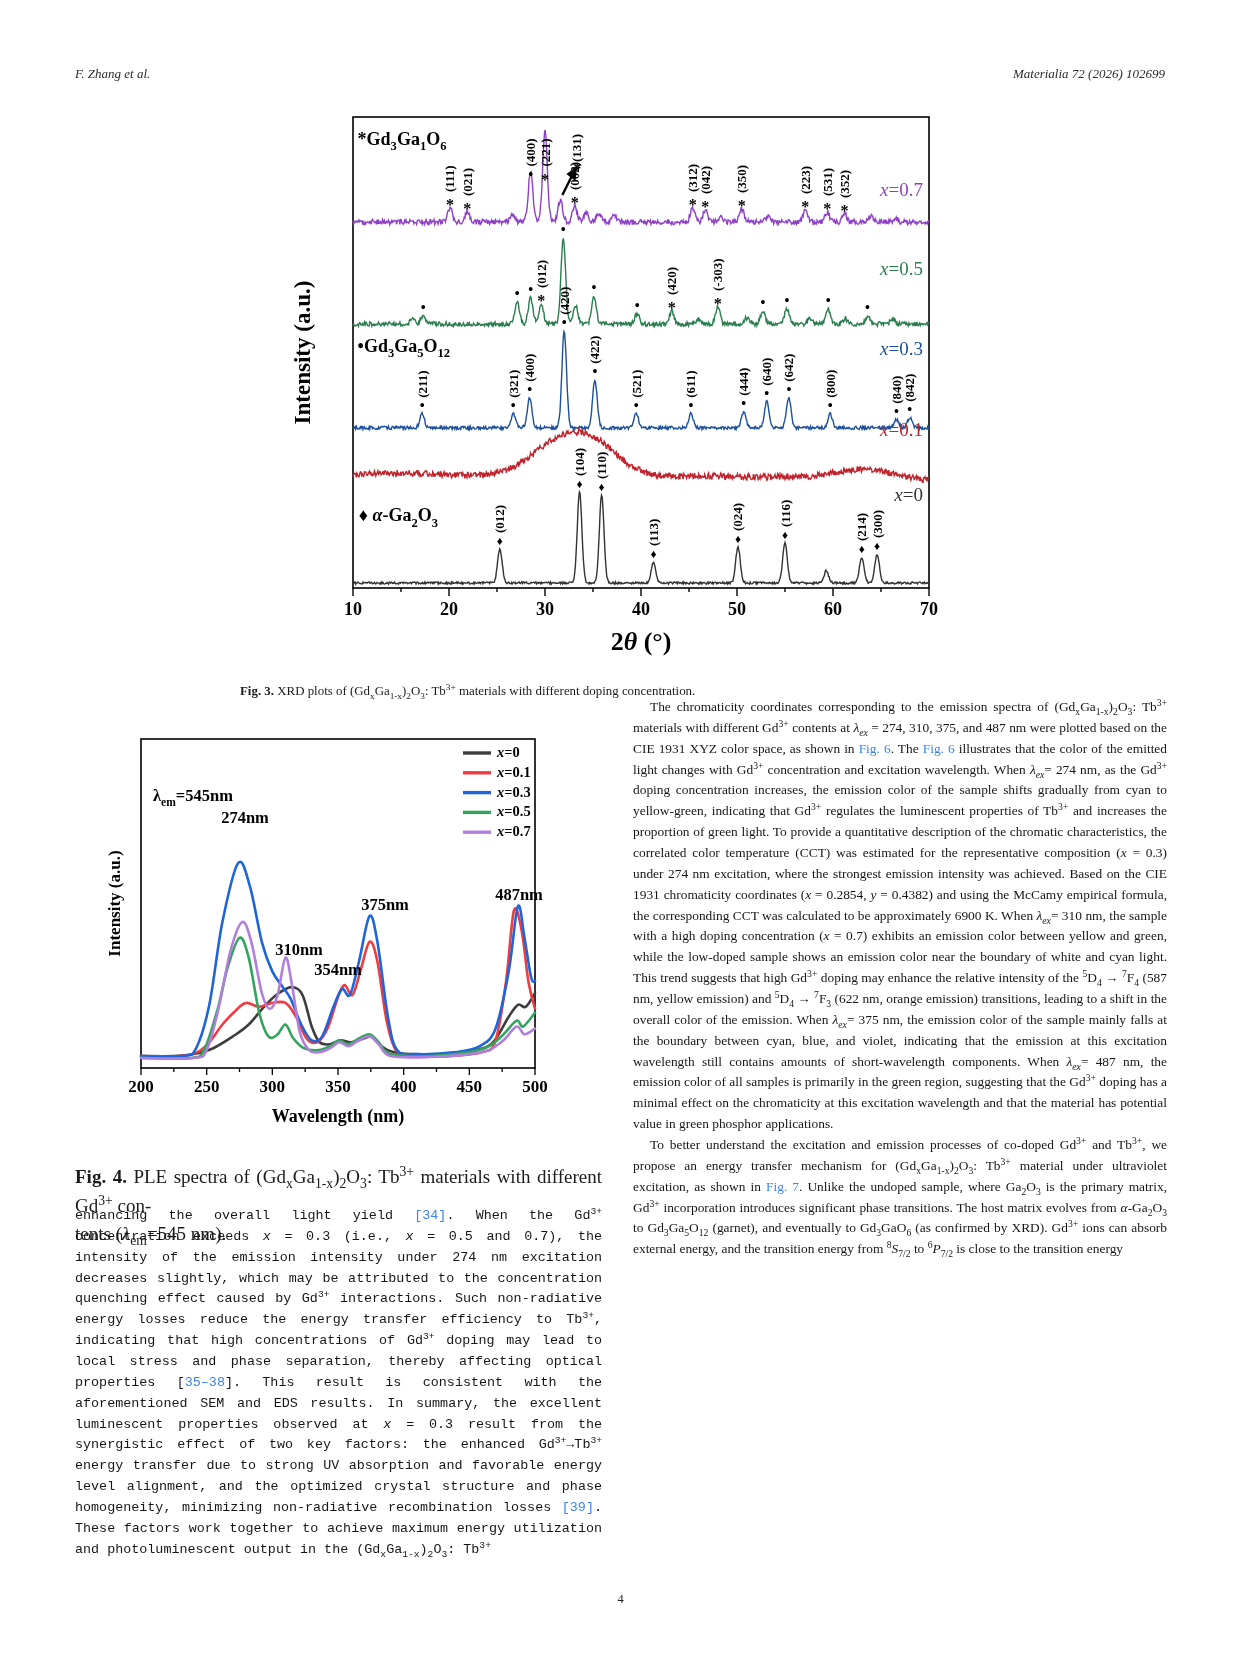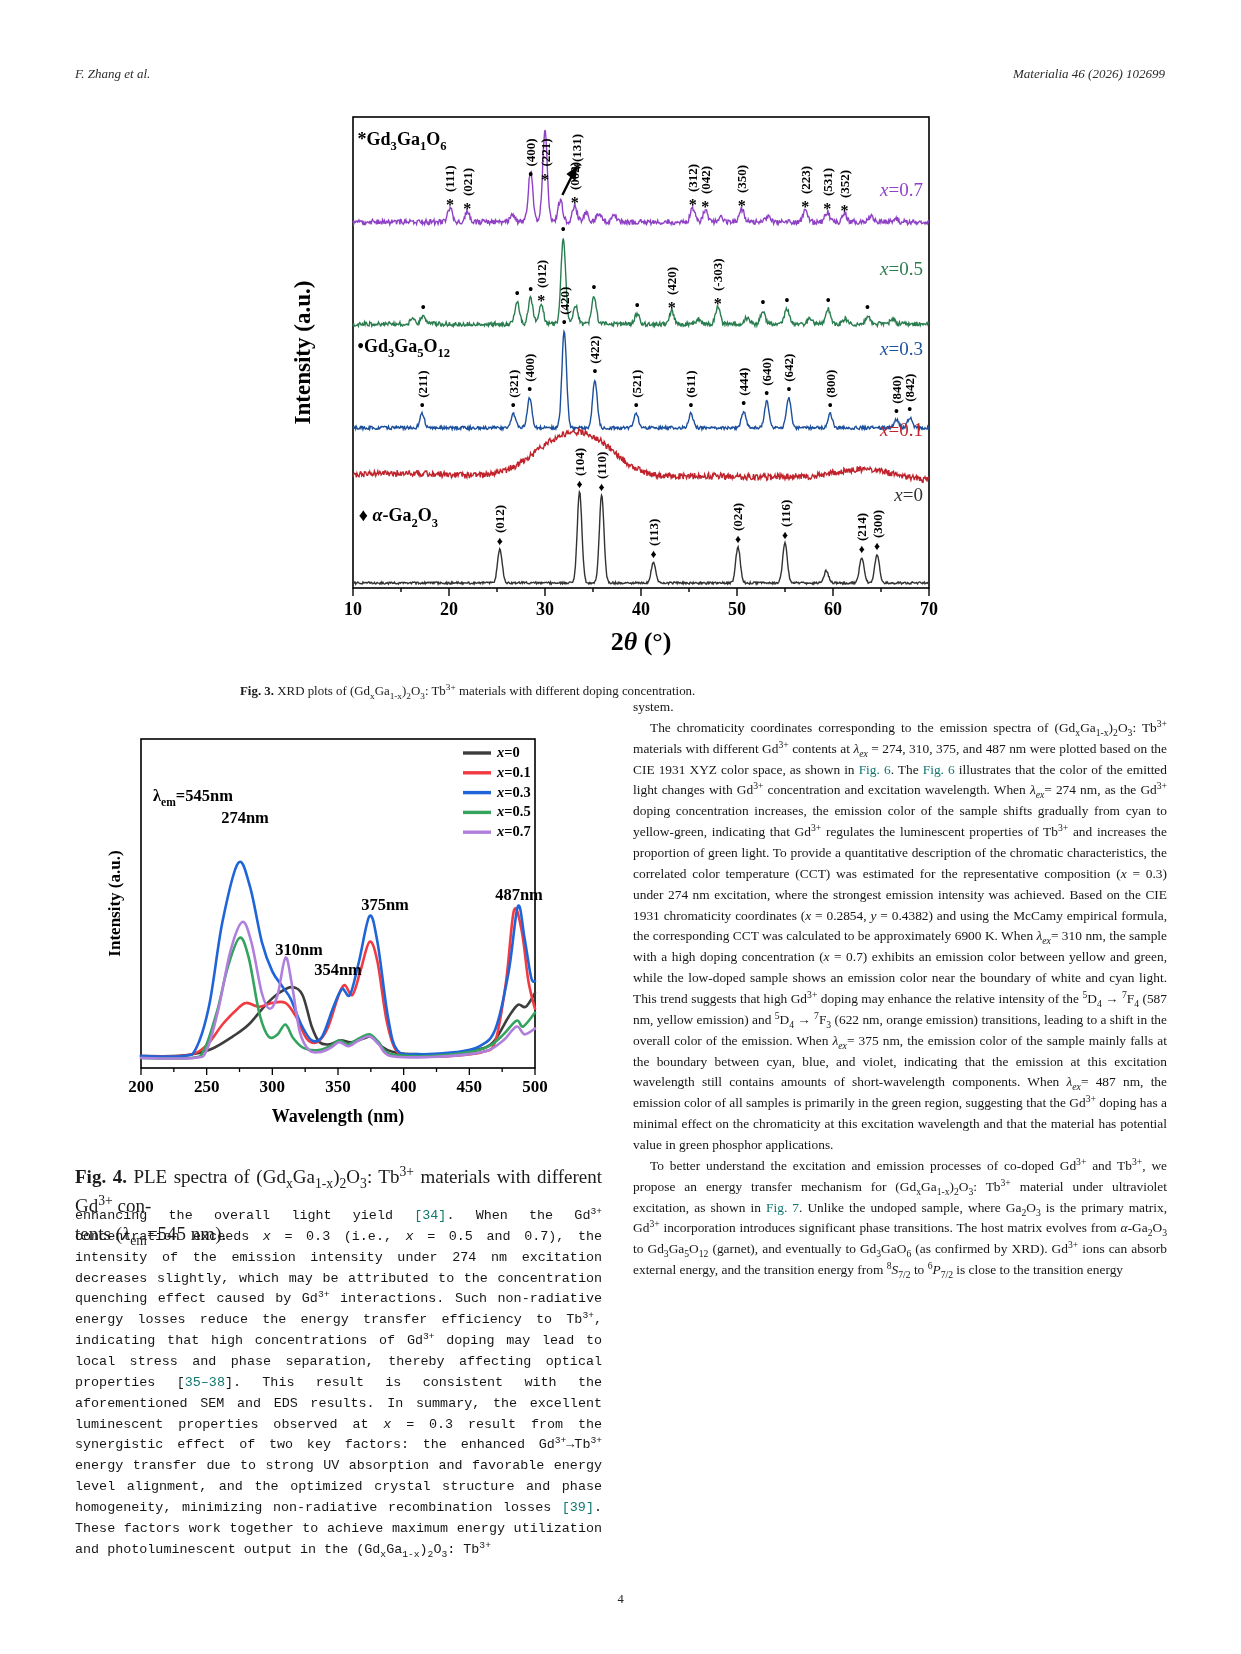--- a/index.html
+++ b/index.html
@@ -8,33 +8,33 @@
   .hdr{position:absolute;top:66px;left:75px;right:76px;display:flex;
        justify-content:space-between;font-size:13px;font-style:italic;color:#2b2b2b;gap:20px;}
   .fig3wrap{position:absolute;left:284px;top:100px;}
   .fig4wrap{position:absolute;left:70px;top:700px;}
   .fig3cap{position:absolute;left:240px;top:671px;width:760px;text-align:left;font-size:12.9px;color:#1b1b1b;}
   .fig4cap{position:absolute;left:75px;top:1144px;width:527px;text-align:justify;font-size:19px;line-height:1.5;color:#1b1b1b;}
   .colL{position:absolute;left:75px;top:1206px;width:527px;font-family:Liberation Mono, monospace;}
   .colR{position:absolute;left:633px;top:697px;width:534px;}
   .bodycol p{font-size:13.4px;line-height:1.557;text-align:justify;margin:0;}
   .bodycol p.indent{text-indent:17px;}
-  .ref{color:#0f766e;cursor:pointer;}
+  .ref{color:#3b82f6;cursor:pointer;}
   .pageno{position:absolute;top:1592px;left:0;width:100%;text-align:center;font-size:12.5px;color:#222;}
   sup,sub{line-height:0;font-size:0.72em;}
   svg text{font-family:"Liberation Serif",serif;}
 </style>
 </head>
 <body>
 
 <div class="page">
 
   <div class="hdr">
     <span>F. Zhang et al.</span>
-    <span>Materialia 46 (2026) 102699</span>
+    <span>Materialia 72 (2026) 102699</span>
   </div>
 
   <div class="fig3wrap">
     <svg id="fig3-svg" width="680" height="575" viewBox="0 0 680 575">
         <rect x="69" y="17" width="576" height="471" fill="none" stroke="#000" stroke-width="1.6"></rect>
         <line x1="69" y1="488" x2="69" y2="496" stroke="#000" stroke-width="1.4"></line>
         <text font-size="18" fill="#000" font-weight="bold" text-anchor="middle" transform="translate(69,515)"><tspan dy="0" font-size="18">10</tspan></text>
         <line x1="117" y1="488" x2="117" y2="492" stroke="#000" stroke-width="1.4"></line>
         <line x1="165" y1="488" x2="165" y2="496" stroke="#000" stroke-width="1.4"></line>
         <text font-size="18" fill="#000" font-weight="bold" text-anchor="middle" transform="translate(165,515)"><tspan dy="0" font-size="18">20</tspan></text>
@@ -204,20 +204,19 @@
         <text font-size="16.5" fill="#000" font-weight="bold" text-anchor="middle" transform="translate(449,200)"><tspan dy="0" font-size="16.5">487nm</tspan></text>
       </svg>
   </div>
   <p class="fig4cap"><b>Fig. 4.</b> PLE spectra of (Gd<sub>x</sub>Ga<sub>1-x</sub>)<sub>2</sub>O<sub>3</sub>: Tb<sup>3+</sup> materials with different Gd<sup>3+</sup> con-<br>tents (<i>λ</i><sub>em</sub>=545 nm).</p>
 
   <div class="colL bodycol">
     <p>enhancing the overall light yield <span class="ref">[34]</span>. When the Gd<sup>3+</sup> concentration exceeds <i>x</i> = 0.3 (i.e., <i>x</i> = 0.5 and 0.7), the intensity of the emission intensity under 274 nm excitation decreases slightly, which may be attributed to the concentration quenching effect caused by Gd<sup>3+</sup> interactions. Such non-radiative energy losses reduce the energy transfer efficiency to Tb<sup>3+</sup>, indicating that high concentrations of Gd<sup>3+</sup> doping may lead to local stress and phase separation, thereby affecting optical properties [<span class="ref">35–38</span>]. This result is consistent with the aforementioned SEM and EDS results. In summary, the excellent luminescent properties observed at <i>x</i> = 0.3 result from the synergistic effect of two key factors: the enhanced Gd<sup>3+</sup>→Tb<sup>3+</sup> energy transfer due to strong UV absorption and favorable energy level alignment, and the optimized crystal structure and phase homogeneity, minimizing non-radiative recombination losses <span class="ref">[39]</span>. These factors work together to achieve maximum energy utilization and photoluminescent output in the (Gd<sub>x</sub>Ga<sub>1-x</sub>)<sub>2</sub>O<sub>3</sub>: Tb<sup>3+</sup></p>
   </div>
 
   <div class="colR bodycol">
-    <p>system.</p>
     <p class="indent">The chromaticity coordinates corresponding to the emission spectra of (Gd<sub>x</sub>Ga<sub>1-x</sub>)<sub>2</sub>O<sub>3</sub>: Tb<sup>3+</sup> materials with different Gd<sup>3+</sup> contents at <i>λ<sub>ex</sub></i> = 274, 310, 375, and 487 nm were plotted based on the CIE 1931 XYZ color space, as shown in <span class="ref">Fig. 6</span>. The <span class="ref">Fig. 6</span> illustrates that the color of the emitted light changes with Gd<sup>3+</sup> concentration and excitation wavelength. When <i>λ<sub>ex</sub></i>= 274 nm, as the Gd<sup>3+</sup> doping concentration increases, the emission color of the sample shifts gradually from cyan to yellow-green, indicating that Gd<sup>3+</sup> regulates the luminescent properties of Tb<sup>3+</sup> and increases the proportion of green light. To provide a quantitative description of the chromatic characteristics, the correlated color temperature (CCT) was estimated for the representative composition (<i>x</i> = 0.3) under 274 nm excitation, where the strongest emission intensity was achieved. Based on the CIE 1931 chromaticity coordinates (<i>x</i> = 0.2854, <i>y</i> = 0.4382) and using the McCamy empirical formula, the corresponding CCT was calculated to be approximately 6900 K. When <i>λ<sub>ex</sub></i>= 310 nm, the sample with a high doping concentration (<i>x</i> = 0.7) exhibits an emission color between yellow and green, while the low-doped sample shows an emission color near the boundary of white and cyan light. This trend suggests that high Gd<sup>3+</sup> doping may enhance the relative intensity of the <sup>5</sup>D<sub>4</sub> → <sup>7</sup>F<sub>4</sub> (587 nm, yellow emission) and <sup>5</sup>D<sub>4</sub> → <sup>7</sup>F<sub>3</sub> (622 nm, orange emission) transitions, leading to a shift in the overall color of the emission. When <i>λ<sub>ex</sub></i>= 375 nm, the emission color of the sample mainly falls at the boundary between cyan, blue, and violet, indicating that the emission at this excitation wavelength still contains amounts of short-wavelength components. When <i>λ<sub>ex</sub></i>= 487 nm, the emission color of all samples is primarily in the green region, suggesting that the Gd<sup>3+</sup> doping has a minimal effect on the chromaticity at this excitation wavelength and that the material has potential value in green phosphor applications.</p>
     <p class="indent">To better understand the excitation and emission processes of co-doped Gd<sup>3+</sup> and Tb<sup>3+</sup>, we propose an energy transfer mechanism for (Gd<sub>x</sub>Ga<sub>1-x</sub>)<sub>2</sub>O<sub>3</sub>: Tb<sup>3+</sup> material under ultraviolet excitation, as shown in <span class="ref">Fig. 7</span>. Unlike the undoped sample, where Ga<sub>2</sub>O<sub>3</sub> is the primary matrix, Gd<sup>3+</sup> incorporation introduces significant phase transitions. The host matrix evolves from <i>α</i>-Ga<sub>2</sub>O<sub>3</sub> to Gd<sub>3</sub>Ga<sub>5</sub>O<sub>12</sub> (garnet), and eventually to Gd<sub>3</sub>GaO<sub>6</sub> (as confirmed by XRD). Gd<sup>3+</sup> ions can absorb external energy, and the transition energy from <sup>8</sup><i>S</i><sub>7/2</sub> to <sup>6</sup><i>P</i><sub>7/2</sub> is close to the transition energy</p>
   </div>
 
   <div class="pageno">4</div>
 
 </div>
 
 </body></html>

